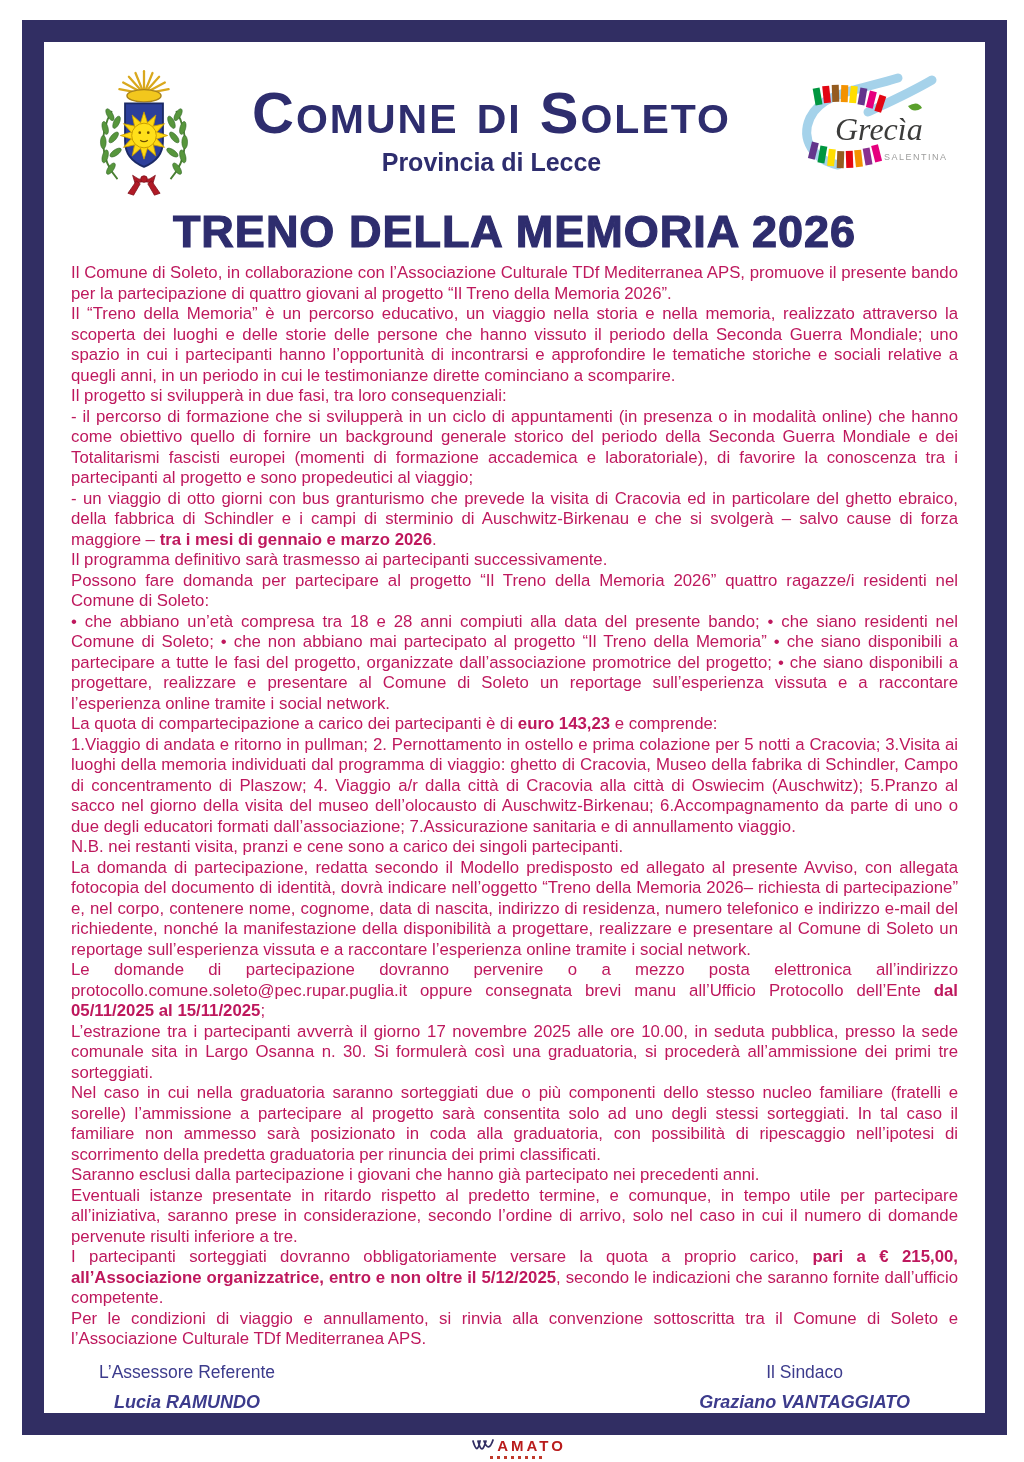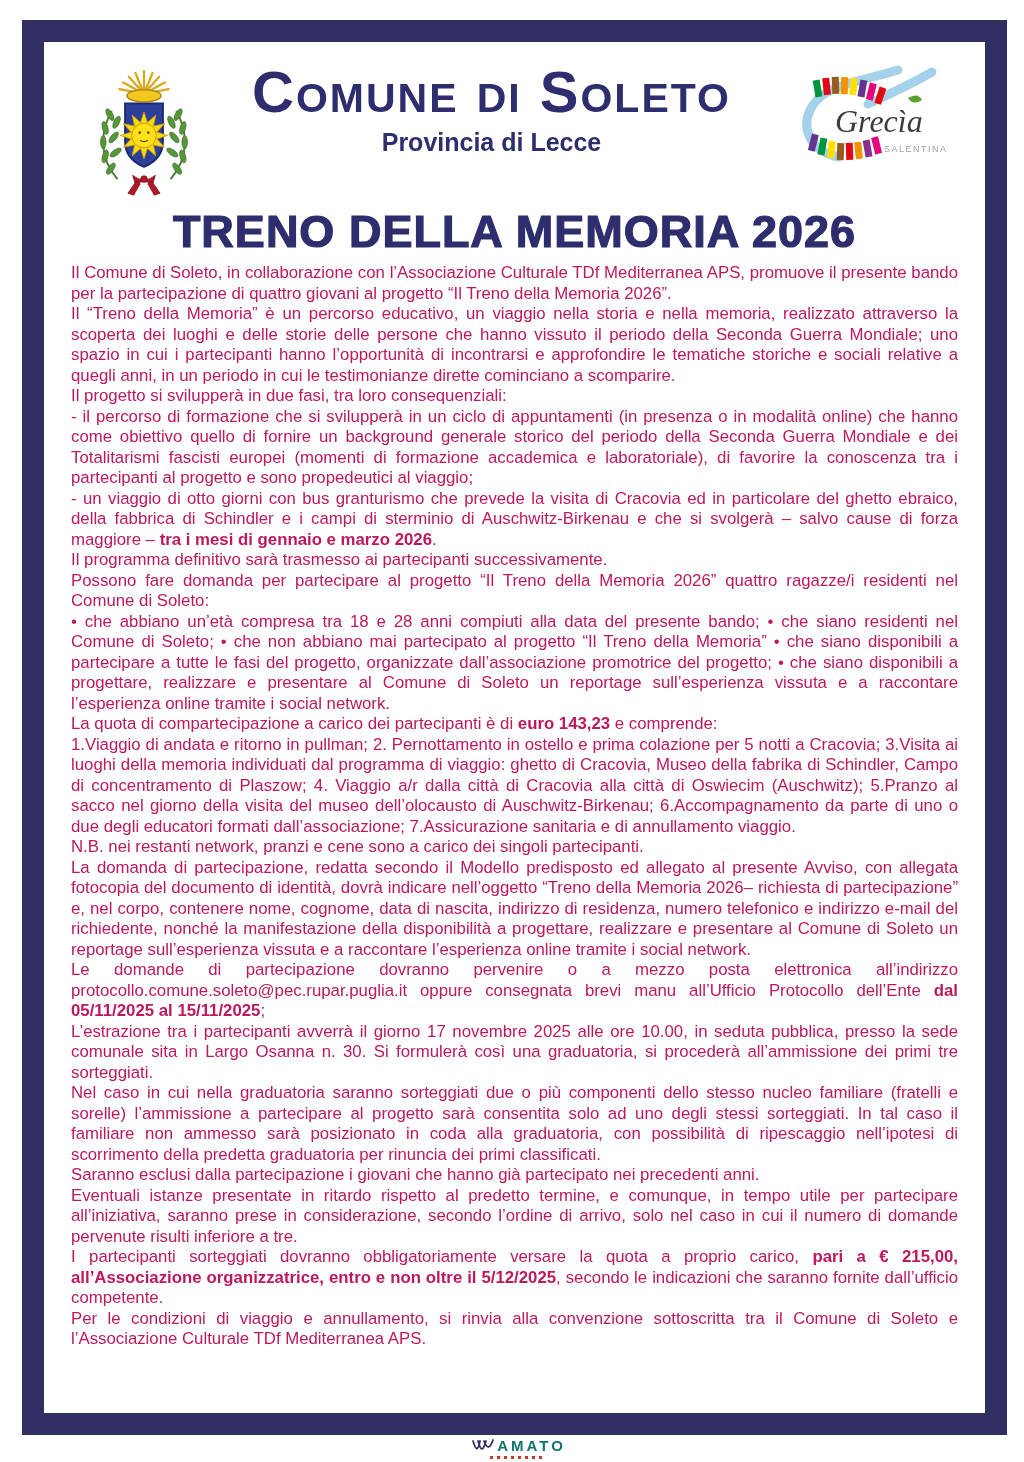--- a/index.html
+++ b/index.html
@@ -6,21 +6,21 @@
   body {
     width:1024px; height:1462px; position:relative; background:#ffffff;
     font-family:"Liberation Sans", sans-serif; overflow:hidden;
   }
   .frame {
     position:absolute; left:22px; top:20px; width:941px; height:1371px;
     border:22px solid #312e63; background:#ffffff; box-sizing:content-box;
   }
   .content { padding:0 27px; }
 
-  .header { display:flex; align-items:flex-start; margin-top:14px; height:142px; }
+  .header { display:flex; align-items:center; margin-top:14px; height:142px; }
   .coat { width:118px; height:142px; flex:0 0 auto; margin-left:14px; }
   .header-center { flex:1; text-align:center; color:#2e2d6e; padding-top:6px; }
   .municipality {
     font-variant:small-caps; font-weight:bold; font-size:58px; line-height:1.05;
     letter-spacing:2px; white-space:nowrap;
   }
   .province { font-weight:bold; font-size:25px; margin-top:5px; }
   .partner { width:178px; height:122px; flex:0 0 auto; margin-top:4px; }
 
   .main-title {
@@ -39,21 +39,21 @@
   .signatures {
     display:flex; justify-content:space-between; margin-top:12px;
     padding:0 48px 0 28px; color:#3c3b8c;
   }
   .sig { text-align:center; }
   .sig-role { font-size:17.5px; }
   .sig-name { font-size:18px; font-weight:bold; font-style:italic; margin-top:9px; }
 
   .print-logo {
     position:absolute; left:0; right:0; bottom:3px; text-align:center;
-    color:#0f766e;
+    color:#b91c1c;
     margin-left:13px;
   }
   .print-logo-inner { display:inline-flex; flex-direction:column; align-items:center; }
   .print-row { display:flex; align-items:center; gap:2px; }
   .print-text { font-weight:bold; font-size:15px; letter-spacing:3px; }
   .print-tagline {
     height:3px; width:56px; margin-top:2px;
     background:repeating-linear-gradient(90deg,#c0392b 0 3px,transparent 3px 7px);
   }
 </style>
@@ -179,31 +179,41 @@
         <p><span>Il Comune di Soleto,  in  collaborazione con l’Associazione Culturale TDf Mediterranea APS, promuove il presente bando per la partecipazione di  quattro  giovani  al progetto “Il Treno della  Memoria 2026”.</span></p>
         <p><span>Il “Treno della Memoria” è un percorso educativo, un viaggio nella storia e nella memoria, realizzato attraverso la scoperta dei luoghi e delle storie delle persone che hanno vissuto il periodo della Seconda Guerra Mondiale; uno spazio in cui  i partecipanti hanno l’opportunità di incontrarsi  e approfondire le tematiche  storiche  e  sociali  relative  a  quegli  anni,  in  un  periodo  in  cui  le  testimonianze  dirette cominciano a scomparire.</span></p>
         <p><span>Il progetto si svilupperà in due fasi, tra loro consequenziali:</span></p>
         <p><span>- il percorso di formazione che  si  svilupperà  in  un  ciclo di appuntamenti (in  presenza o  in  modalità online)  che hanno  come  obiettivo  quello  di  fornire  un  background  generale  storico  del  periodo  della Seconda  Guerra Mondiale  e  dei  Totalitarismi  fascisti  europei  (momenti  di  formazione  accademica  e laboratoriale), di favorire la conoscenza tra i partecipanti al progetto e sono propedeutici al viaggio;</span></p>
         <p><span>- un viaggio di otto giorni con bus granturismo che prevede la visita di Cracovia ed in particolare del ghetto ebraico, della fabbrica di Schindler e i campi di sterminio di Auschwitz-Birkenau e che si svolgerà – salvo cause di forza maggiore – </span><b>tra i mesi di gennaio e marzo 2026</b><span>.</span></p>
         <p><span>Il programma definitivo sarà trasmesso ai partecipanti successivamente.</span></p>
         <p><span>Possono fare domanda per partecipare al progetto “Il Treno della Memoria 2026” quattro ragazze/i residenti nel Comune di Soleto:</span></p>
         <p><span>• che abbiano un’età compresa tra 18 e 28 anni compiuti alla data del presente bando; • che siano residenti nel Comune di Soleto; • che non abbiano mai partecipato al progetto “Il Treno della Memoria” • che siano disponibili a partecipare a tutte le fasi del progetto, organizzate dall’associazione promotrice del progetto; • che siano disponibili a progettare, realizzare e presentare al Comune di Soleto un reportage sull’esperienza vissuta e a raccontare l’esperienza online tramite i social network.</span></p>
         <p><span>La quota di compartecipazione a carico dei partecipanti è di </span><b>euro 143,23</b><span> e comprende:</span></p>
         <p><span>1.Viaggio di andata e ritorno in pullman;  2. Pernottamento in ostello e prima colazione per 5 notti a Cracovia; 3.Visita ai luoghi della memoria individuati dal programma di viaggio: ghetto di Cracovia, Museo della fabrika di Schindler, Campo di concentramento di Plaszow;  4. Viaggio a/r dalla città di Cracovia alla città di Oswiecim (Auschwitz); 5.Pranzo al sacco nel giorno della visita del museo dell’olocausto di Auschwitz-Birkenau; 6.Accompagnamento da parte di uno o due degli educatori formati dall’associazione; 7.Assicurazione sanitaria e di annullamento viaggio.</span></p>
-        <p><span>N.B. nei restanti network, pranzi e cene sono a carico dei singoli partecipanti.</span></p>
+        <p><span>N.B. nei restanti visita, pranzi e cene sono a carico dei singoli partecipanti.</span></p>
         <p><span>La domanda di partecipazione, redatta secondo il Modello predisposto ed allegato al presente Avviso, con  allegata fotocopia  del  documento  di  identità,  dovrà  indicare  nell’oggetto  “Treno  della  Memoria 2026–  richiesta di partecipazione” e, nel corpo, contenere nome, cognome, data di nascita, indirizzo di residenza,   numero   telefonico   e indirizzo   e-mail   del   richiedente,   nonché   la   manifestazione   della disponibilità a progettare, realizzare e presentare al Comune di Soleto   un reportage sull’esperienza vissuta e a raccontare l’esperienza online tramite i social network.</span></p>
         <p><span>Le domande di partecipazione dovranno pervenire o a mezzo posta elettronica all’indirizzo protocollo.comune.soleto@pec.rupar.puglia.it oppure consegnata brevi manu all’Ufficio Protocollo dell’Ente </span><b>dal 05/11/2025 al 15/11/2025</b><span>;</span></p>
         <p><span>L’estrazione tra i partecipanti avverrà il giorno 17 novembre 2025 alle ore 10.00, in seduta pubblica, presso la sede comunale sita in Largo Osanna n. 30. Si formulerà così una graduatoria, si procederà all’ammissione dei primi tre sorteggiati.</span></p>
         <p><span>Nel caso in cui nella graduatoria saranno sorteggiati due o più componenti dello stesso nucleo familiare (fratelli e sorelle) l’ammissione a partecipare al  progetto  sarà  consentita  solo  ad  uno  degli  stessi sorteggiati. In tal caso il familiare non ammesso sarà posizionato in coda alla graduatoria, con possibilità   di ripescaggio nell’ipotesi di scorrimento della predetta graduatoria per rinuncia dei primi classificati.</span></p>
         <p><span>Saranno esclusi dalla partecipazione i giovani che hanno già partecipato nei precedenti anni.</span></p>
         <p><span>Eventuali istanze  presentate  in  ritardo rispetto  al  predetto  termine,  e  comunque,  in  tempo  utile  per partecipare  all’iniziativa,  saranno  prese  in considerazione,  secondo  l’ordine  di  arrivo,  solo  nel  caso  in  cui  il numero di domande pervenute risulti inferiore a tre.</span></p>
         <p><span>I partecipanti sorteggiati dovranno obbligatoriamente versare la quota a proprio carico, </span><b>pari a € 215,00, all’Associazione organizzatrice, entro e non oltre il 5/12/2025</b><span>, secondo le indicazioni che saranno fornite dall’ufficio competente.</span></p>
         <p><span>Per le condizioni di viaggio e annullamento, si rinvia alla convenzione sottoscritta tra il Comune di Soleto e l’Associazione Culturale TDf Mediterranea APS.</span></p>
       </div>
 
+    <div class="signatures">
+      <div class="sig">
+        <div class="sig-role">L’Assessore Referente</div>
+        <div class="sig-name">Lucia RAMUNDO</div>
+      </div>
+      <div class="sig">
+        <div class="sig-role">Il Sindaco</div>
+        <div class="sig-name">Graziano VANTAGGIATO</div>
+      </div>
+    </div>
 
   </div>
 </div>
 
 <div class="print-logo">
   <div class="print-logo-inner">
     <div class="print-row">
       <svg width="24" height="16" viewBox="0 0 24 16">
         <path d="M2 3 C5 13 7 13 9 3 M7 3 C10 14 12 13 15 3 M13 3 C16 11 19 11 22 2" stroke="#312e63" stroke-width="1.8" fill="none" stroke-linecap="round"></path>
       </svg>

